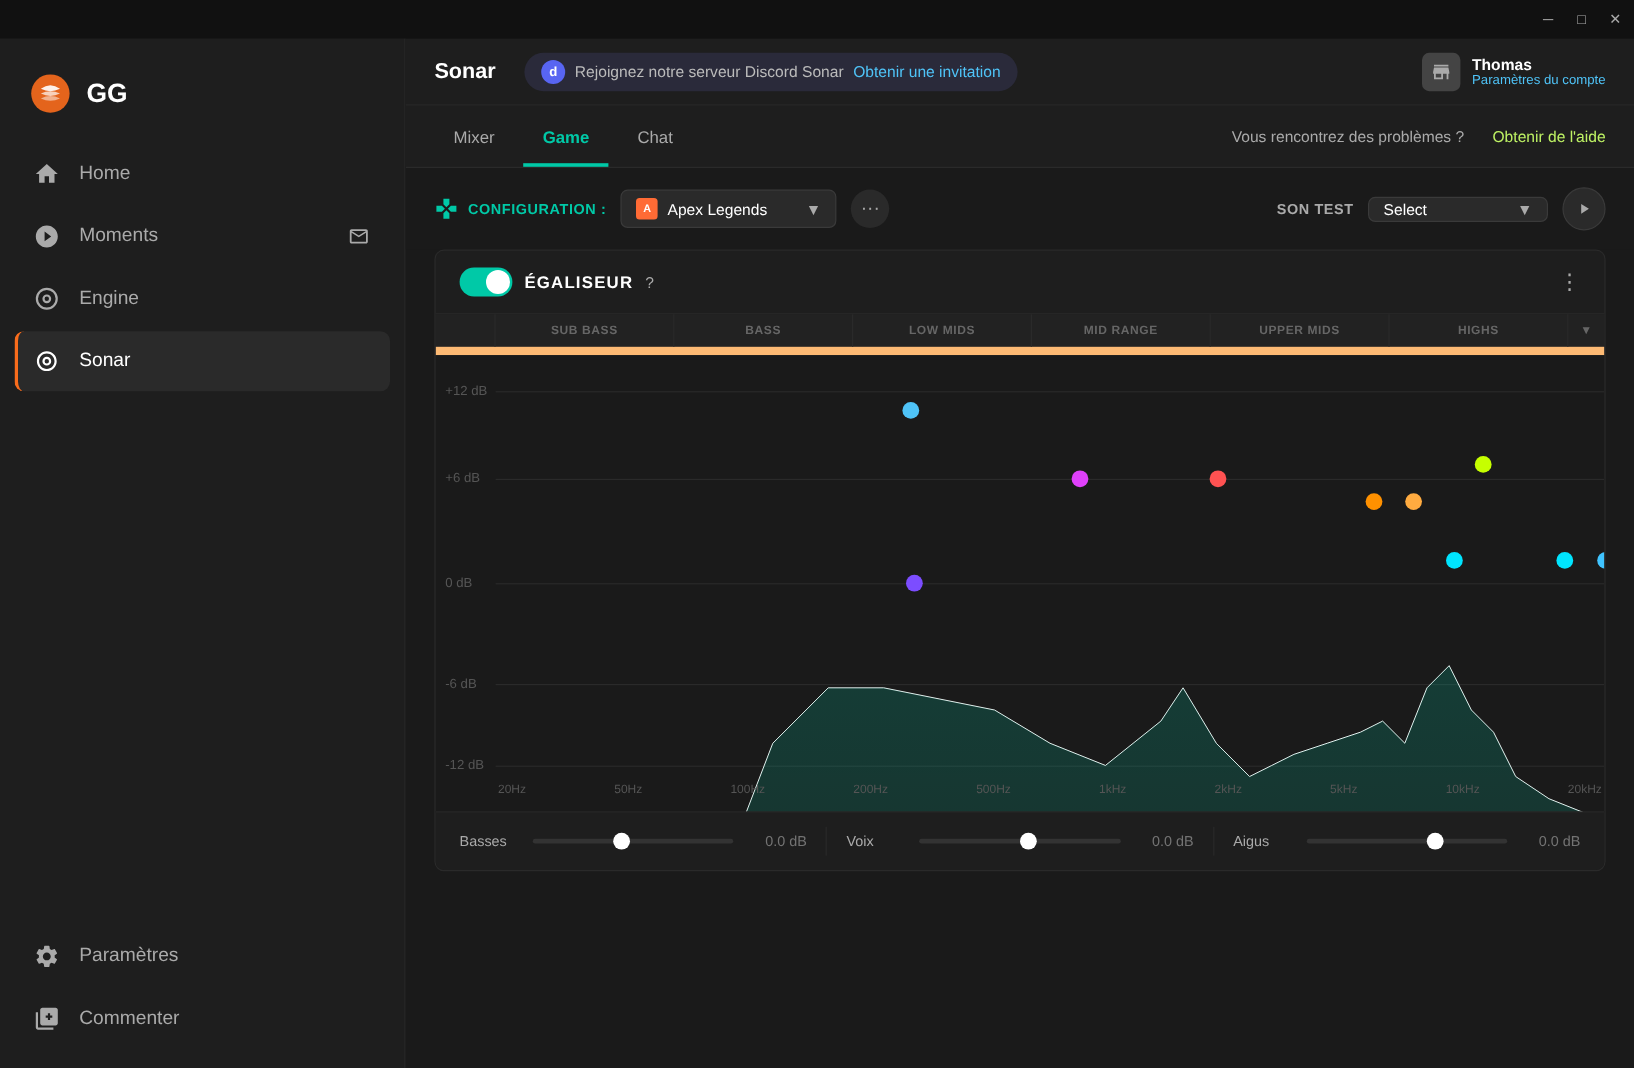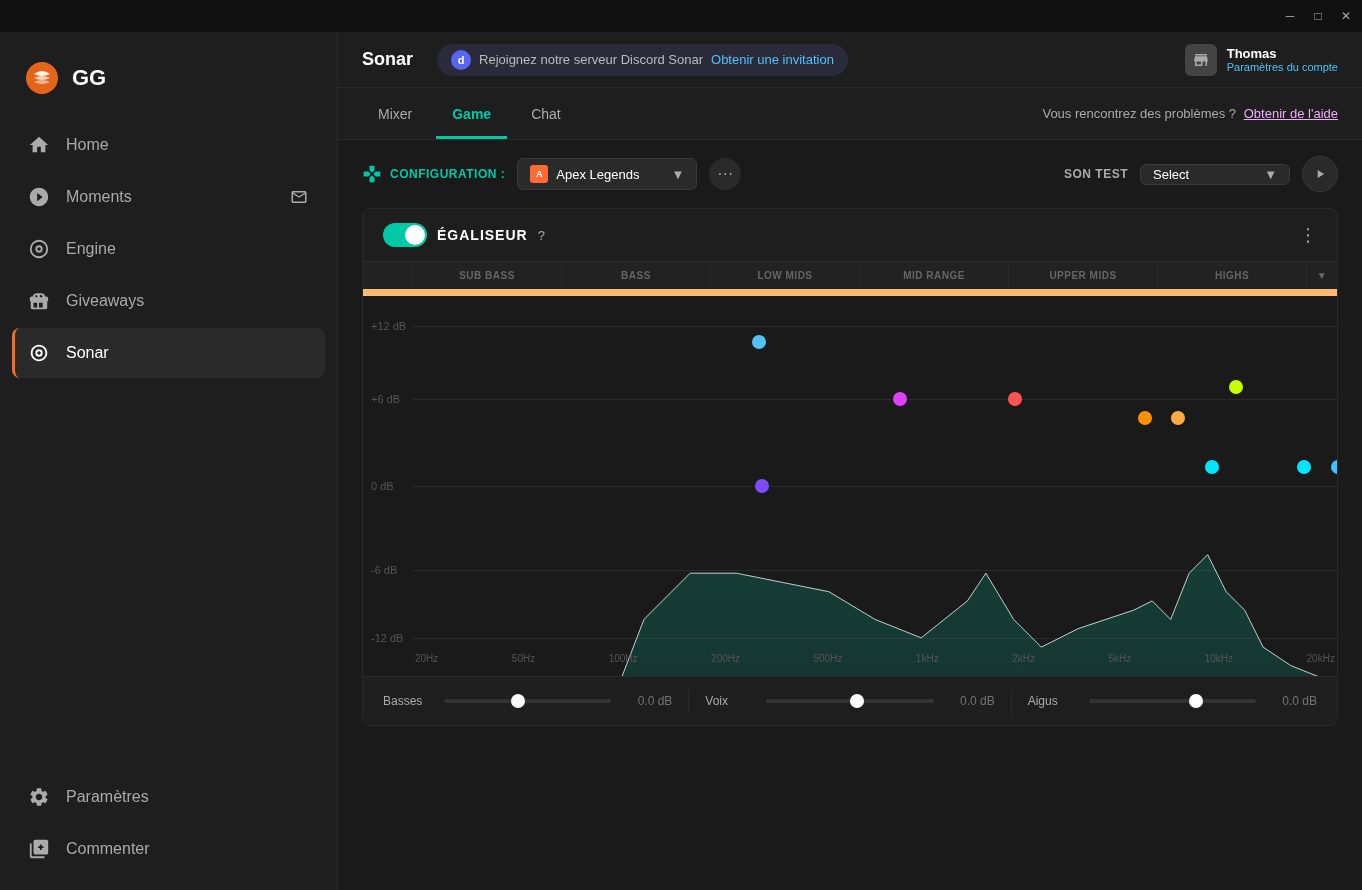--- a/index.html
+++ b/index.html
@@ -522,28 +522,20 @@
 
       <div class="nav-item">
         <span class="nav-icon">
           <svg width="22" height="22" viewBox="0 0 24 24" fill="currentColor">
               <path d="M12 2a10 10 0 100 20A10 10 0 0012 2zm0 18a8 8 0 110-16 8 8 0 010 16zm0-12a4 4 0 100 8 4 4 0 000-8zm0 6a2 2 0 110-4 2 2 0 010 4z"></path>
             </svg>
         </span>
         <span>Engine</span>
       </div>
 
-      <div class="nav-item">
-        <span class="nav-icon">
-          <svg width="22" height="22" viewBox="0 0 24 24" fill="currentColor">
-              <path d="M20 7h-1.26A4.5 4.5 0 0014 3.5H10a4.5 4.5 0 00-4.74 3.5H4a2 2 0 00-2 2v2a2 2 0 001 1.72V19a2 2 0 002 2h14a2 2 0 002-2v-6.28A2 2 0 0022 11V9a2 2 0 00-2-2zm-6.5-1.5a2.5 2.5 0 012.5 2.5V8H13V5.5zM8 8V5.5A2.5 2.5 0 0110.5 8H8zm2 11H6v-5h4v5zm6 0h-4v-5h4v5z"></path>
-            </svg>
-        </span>
-        <span>Giveaways</span>
-      </div>
 
       <div class="nav-item active">
         <span class="nav-icon">
           <svg width="22" height="22" viewBox="0 0 24 24" fill="currentColor">
               <path d="M12 3C7 3 3 7 3 12s4 9 9 9 9-4 9-9-4-9-9-9zm0 16c-3.86 0-7-3.14-7-7s3.14-7 7-7 7 3.14 7 7-3.14 7-7 7zm0-11a4 4 0 100 8 4 4 0 000-8zm0 6a2 2 0 110-4 2 2 0 010 4z"></path>
             </svg>
         </span>
         <span>Sonar</span>
       </div>
     </div>
@@ -594,21 +586,21 @@
     </div>
 
     <div class="content-area">
 
       <div class="tabs-row">
         <div class="tab">Mixer</div>
         <div class="tab active">Game</div>
         <div class="tab">Chat</div>
         <div class="tabs-help">
           <span>Vous rencontrez des problèmes ?</span>
-          <a style="color:#f0abfc;cursor:pointer;margin-left:4px;text-decoration:underline;">Obtenir de l'aide</a>
+          <a style="color:#bef264;cursor:pointer;margin-left:20px;">Obtenir de l'aide</a>
         </div>
       </div>
 
       <div class="config-row">
         <div class="config-label">
           <svg class="config-icon" viewBox="0 0 24 24" fill="currentColor">
             <path d="M15 7.5V2H9v5.5l3 3 3-3zM7.5 9H2v6h5.5l3-3-3-3zM9 16.5V22h6v-5.5l-3-3-3 3zM16.5 9l-3 3 3 3H22V9h-5.5z"></path>
           </svg>
           <span>CONFIGURATION :</span>
         </div>

